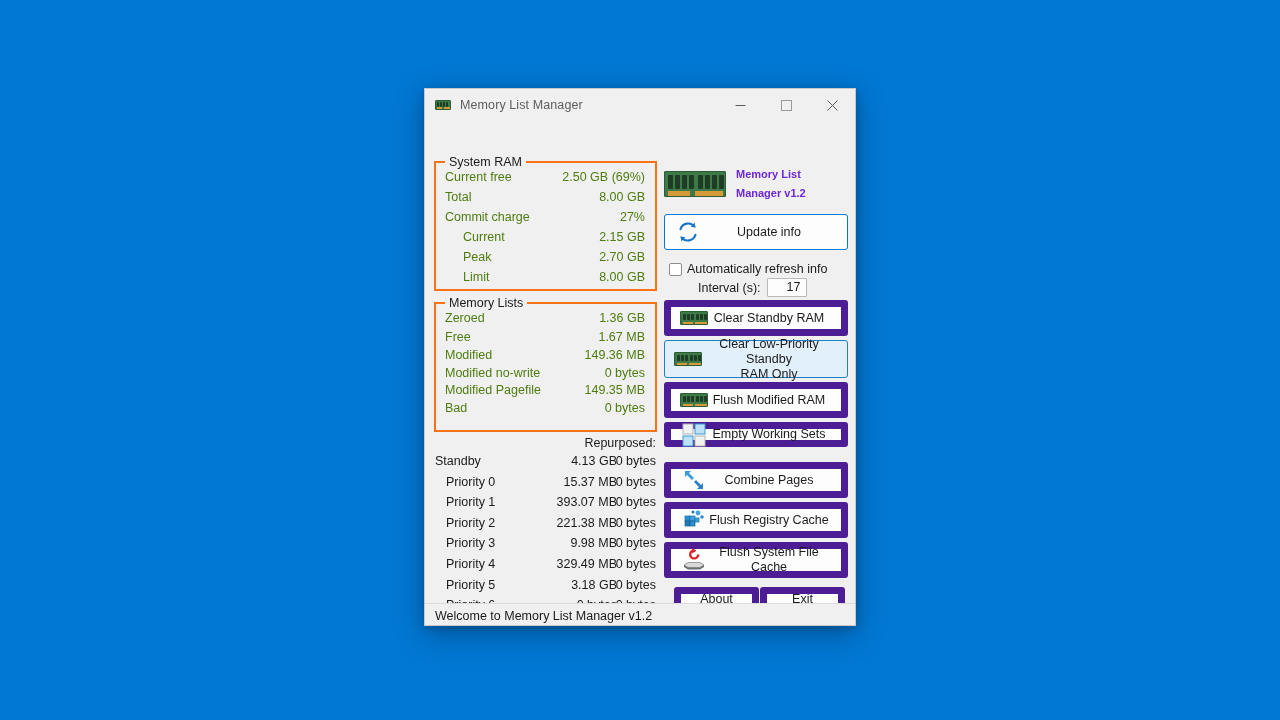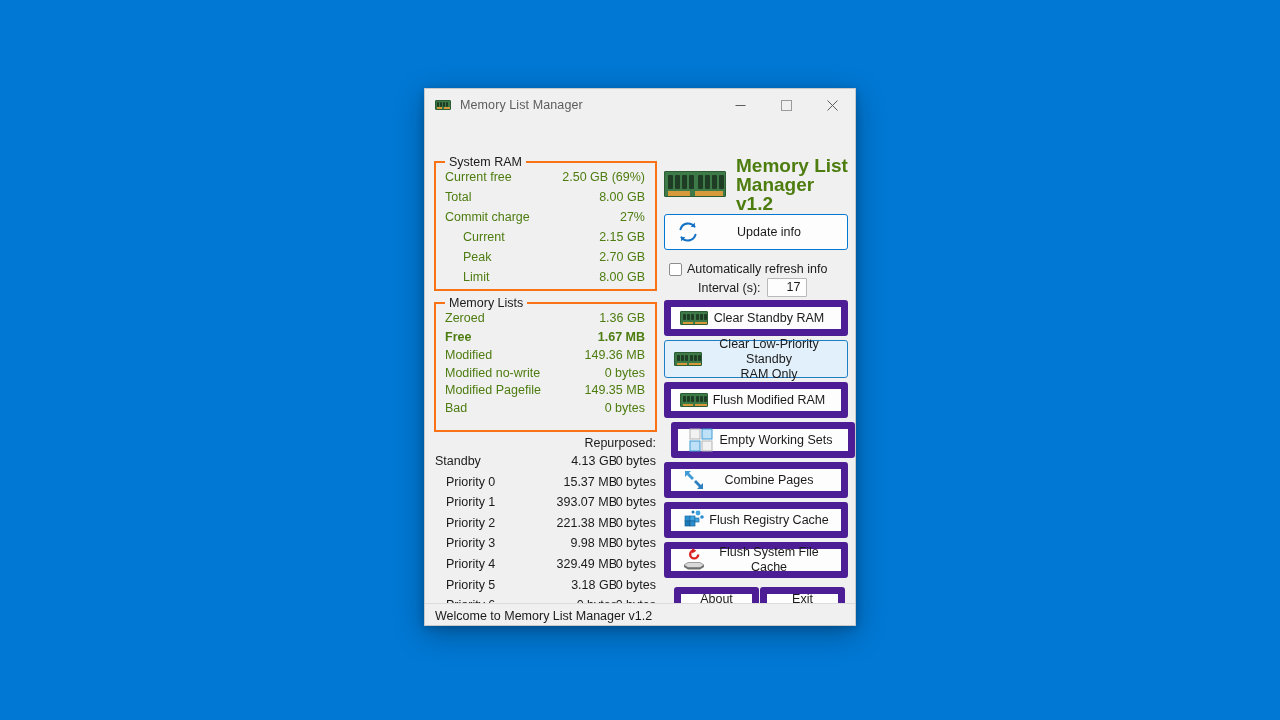--- a/index.html
+++ b/index.html
@@ -122,23 +122,23 @@
   .sb-head {
     position: absolute;
     left: 140px; width: 82px;
     text-align: right;
     font-size: 12.5px;
     color: #1a1a1a;
     white-space: nowrap;
   }
   .brand-text {
     margin-left: 10px;
-    font-size: 19px;
+    font-size: 11px;
     font-weight: bold;
-    color: #4d7c0f;
+    color: #6d28d9;
     line-height: 19px;
     width: 122px;
   }
 
   .btn {
     position: absolute;
     box-sizing: border-box;
     background: #FDFDFD;
     border: 7px solid #4c1d95;
     border-radius: 3px;
@@ -307,21 +307,21 @@
       </div>
     </div>
 
     <div class="groupbox" style="left:9px; top:181px; width:223px; height:130px;">
       <div class="gb-title">Memory Lists</div>
 
       <div class="row" style="top:7px;">
         <span class="lbl">Zeroed</span>
         <span class="val">1.36 GB</span>
       </div>
-      <div class="row" style="top:26px;font-weight:bold;">
+      <div class="row" style="top:26px;">
         <span class="lbl">Free</span>
         <span class="val">1.67 MB</span>
       </div>
       <div class="row" style="top:44px;">
         <span class="lbl">Modified</span>
         <span class="val">149.36 MB</span>
       </div>
       <div class="row" style="top:62px;">
         <span class="lbl">Modified no-write</span>
         <span class="val">0 bytes</span>
@@ -471,21 +471,21 @@
           <span class="chip" style="left:15px;width:3px;"></span>
           <span class="chip" style="left:19px;width:3px;"></span>
           <span class="chip" style="left:23px;width:3px;"></span>
           <span class="gold" style="left:2px;width:10px;"></span>
           <span class="gold" style="left:14px;width:12px;"></span>
         </span>
       </span>
       <span class="blabel">Flush Modified RAM</span>
     </div>
 
-    <div class="btn" style="left:246px; top:301px; width:184px; height:36px;">
+    <div class="btn" style="left:239px; top:301px; width:184px; height:25px;">
       <span class="bicon">
         <svg width="24" height="24" viewBox="0 0 24 24">
           <rect x="1" y="1" width="10" height="10" fill="#f2f2f2" stroke="#b4b4b4"></rect>
           <rect x="13" y="1" width="10" height="10" fill="#BEE1F7" stroke="#3E9BD6"></rect>
           <rect x="1" y="13" width="10" height="10" fill="#BEE1F7" stroke="#3E9BD6"></rect>
           <rect x="13" y="13" width="10" height="10" fill="#f2f2f2" stroke="#b4b4b4"></rect>
         </svg>
       </span>
       <span class="blabel">Empty Working Sets</span>
     </div>

